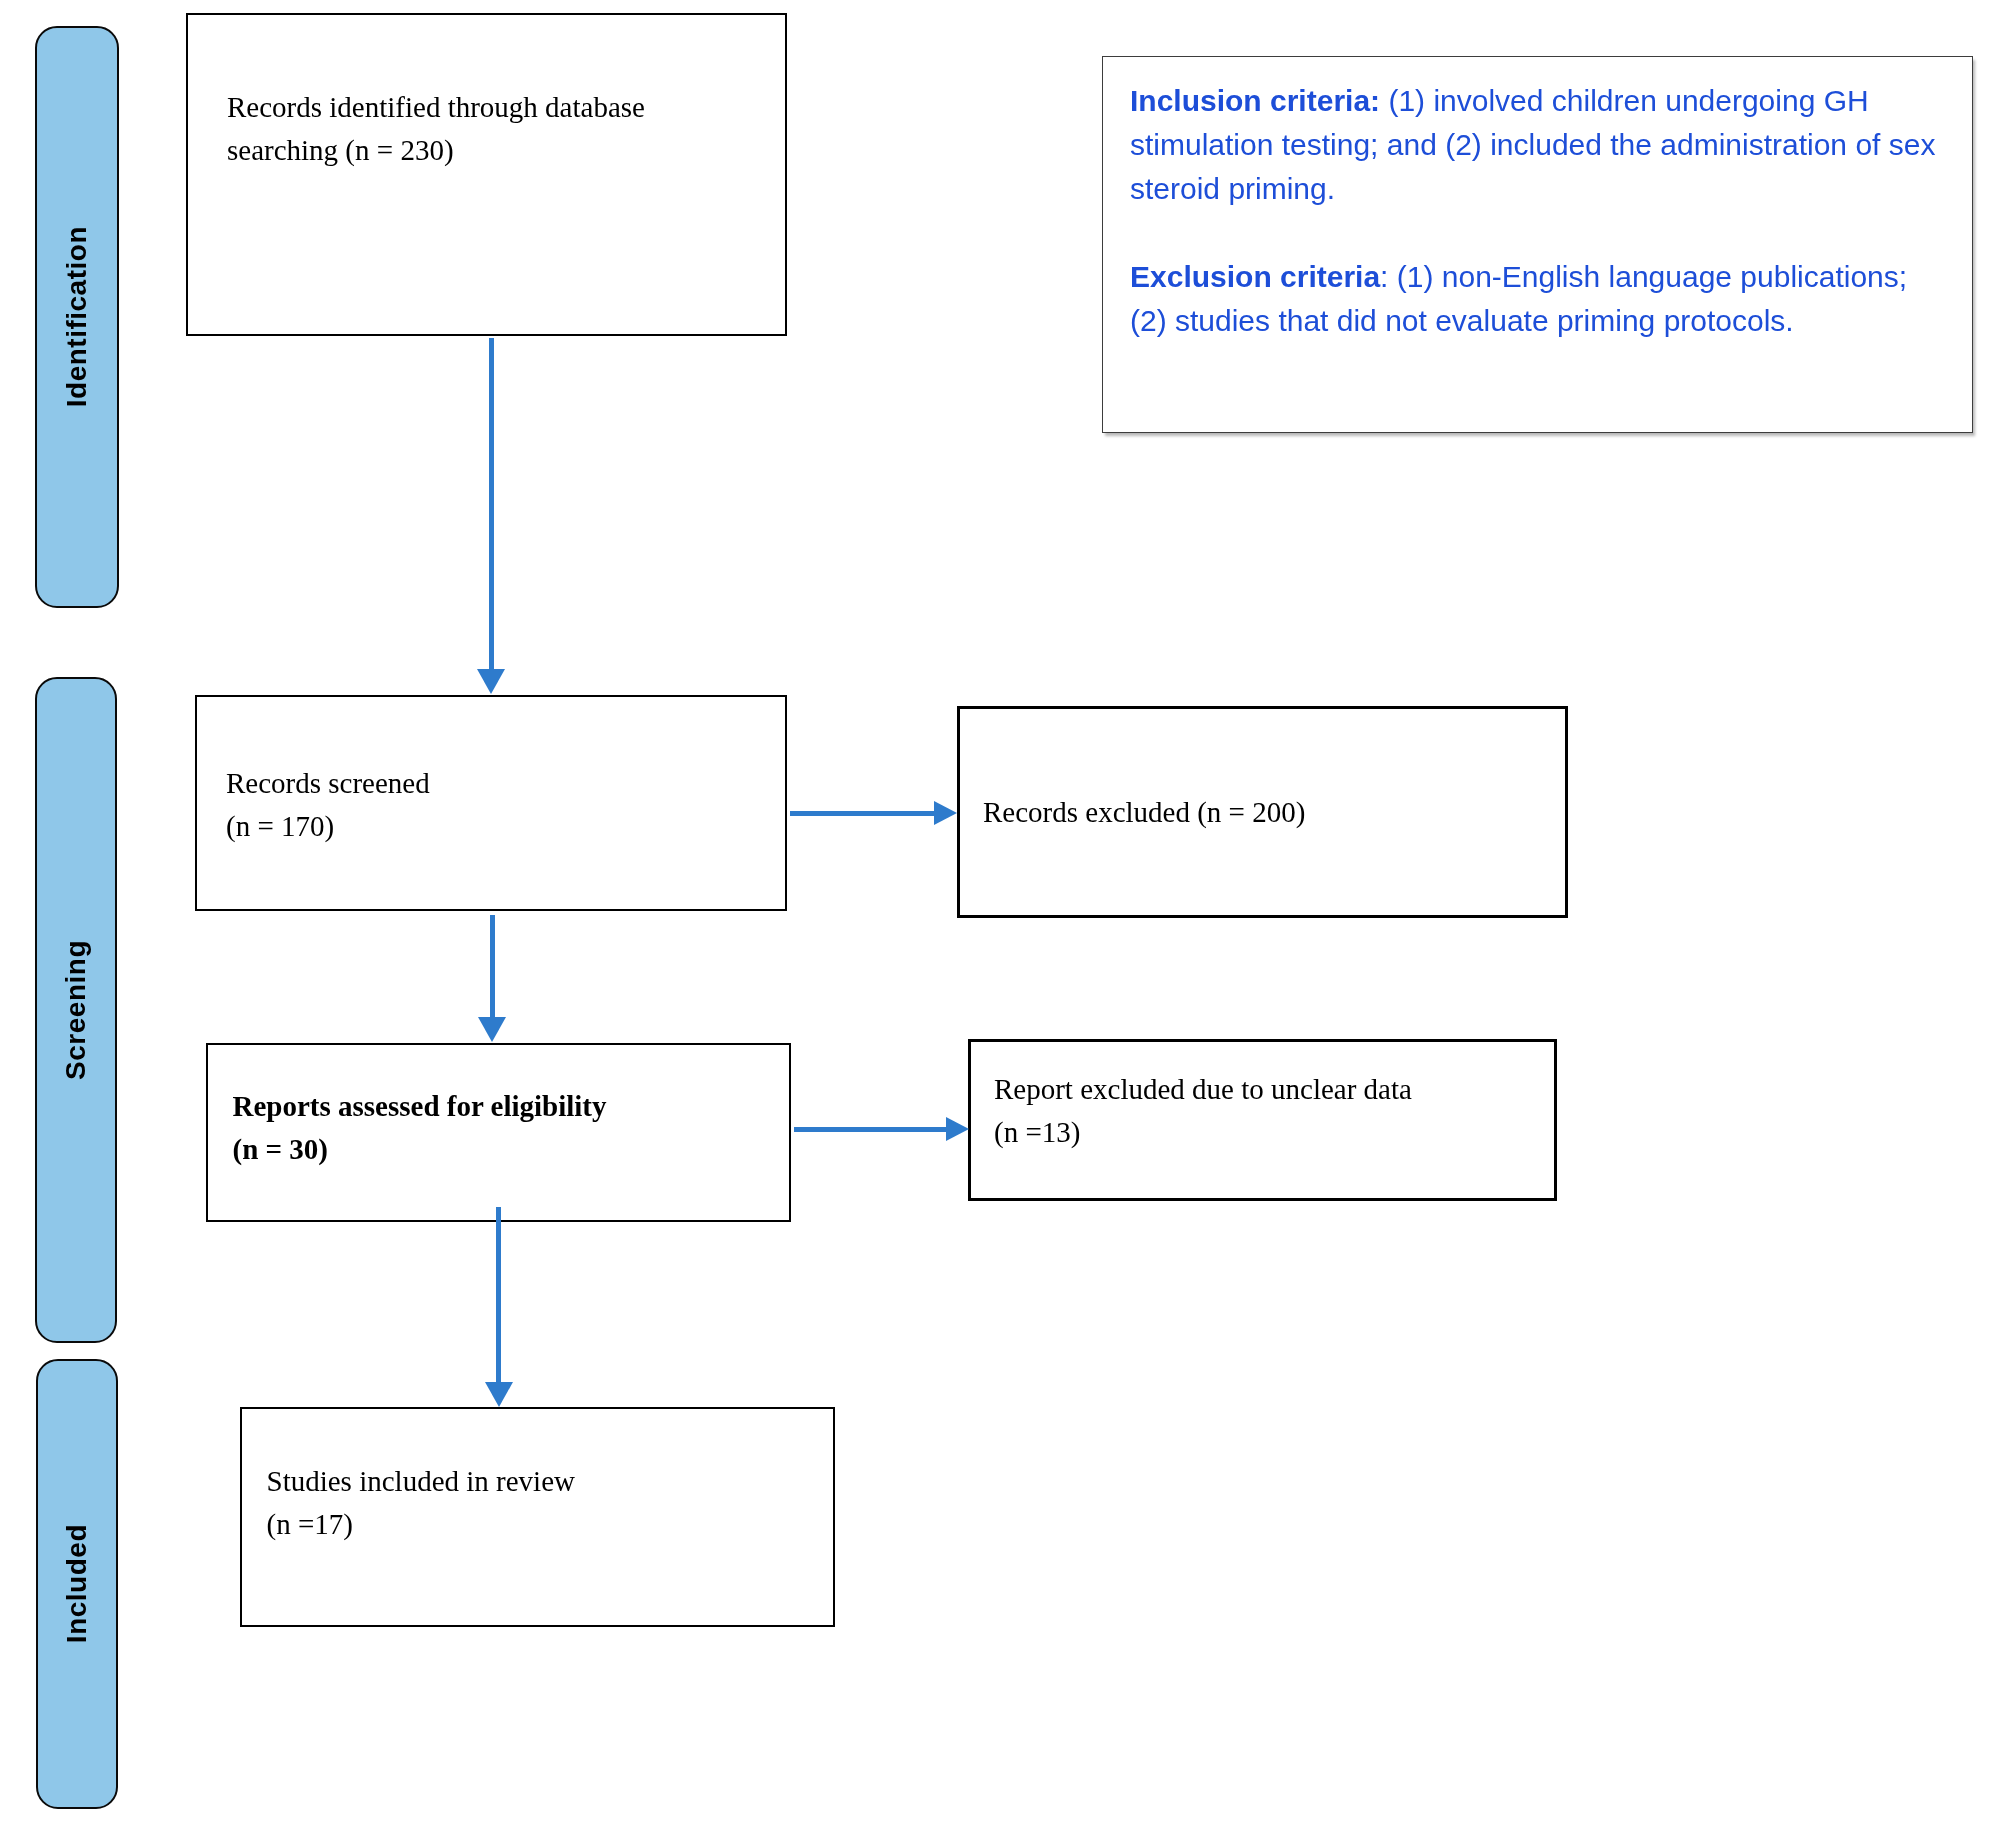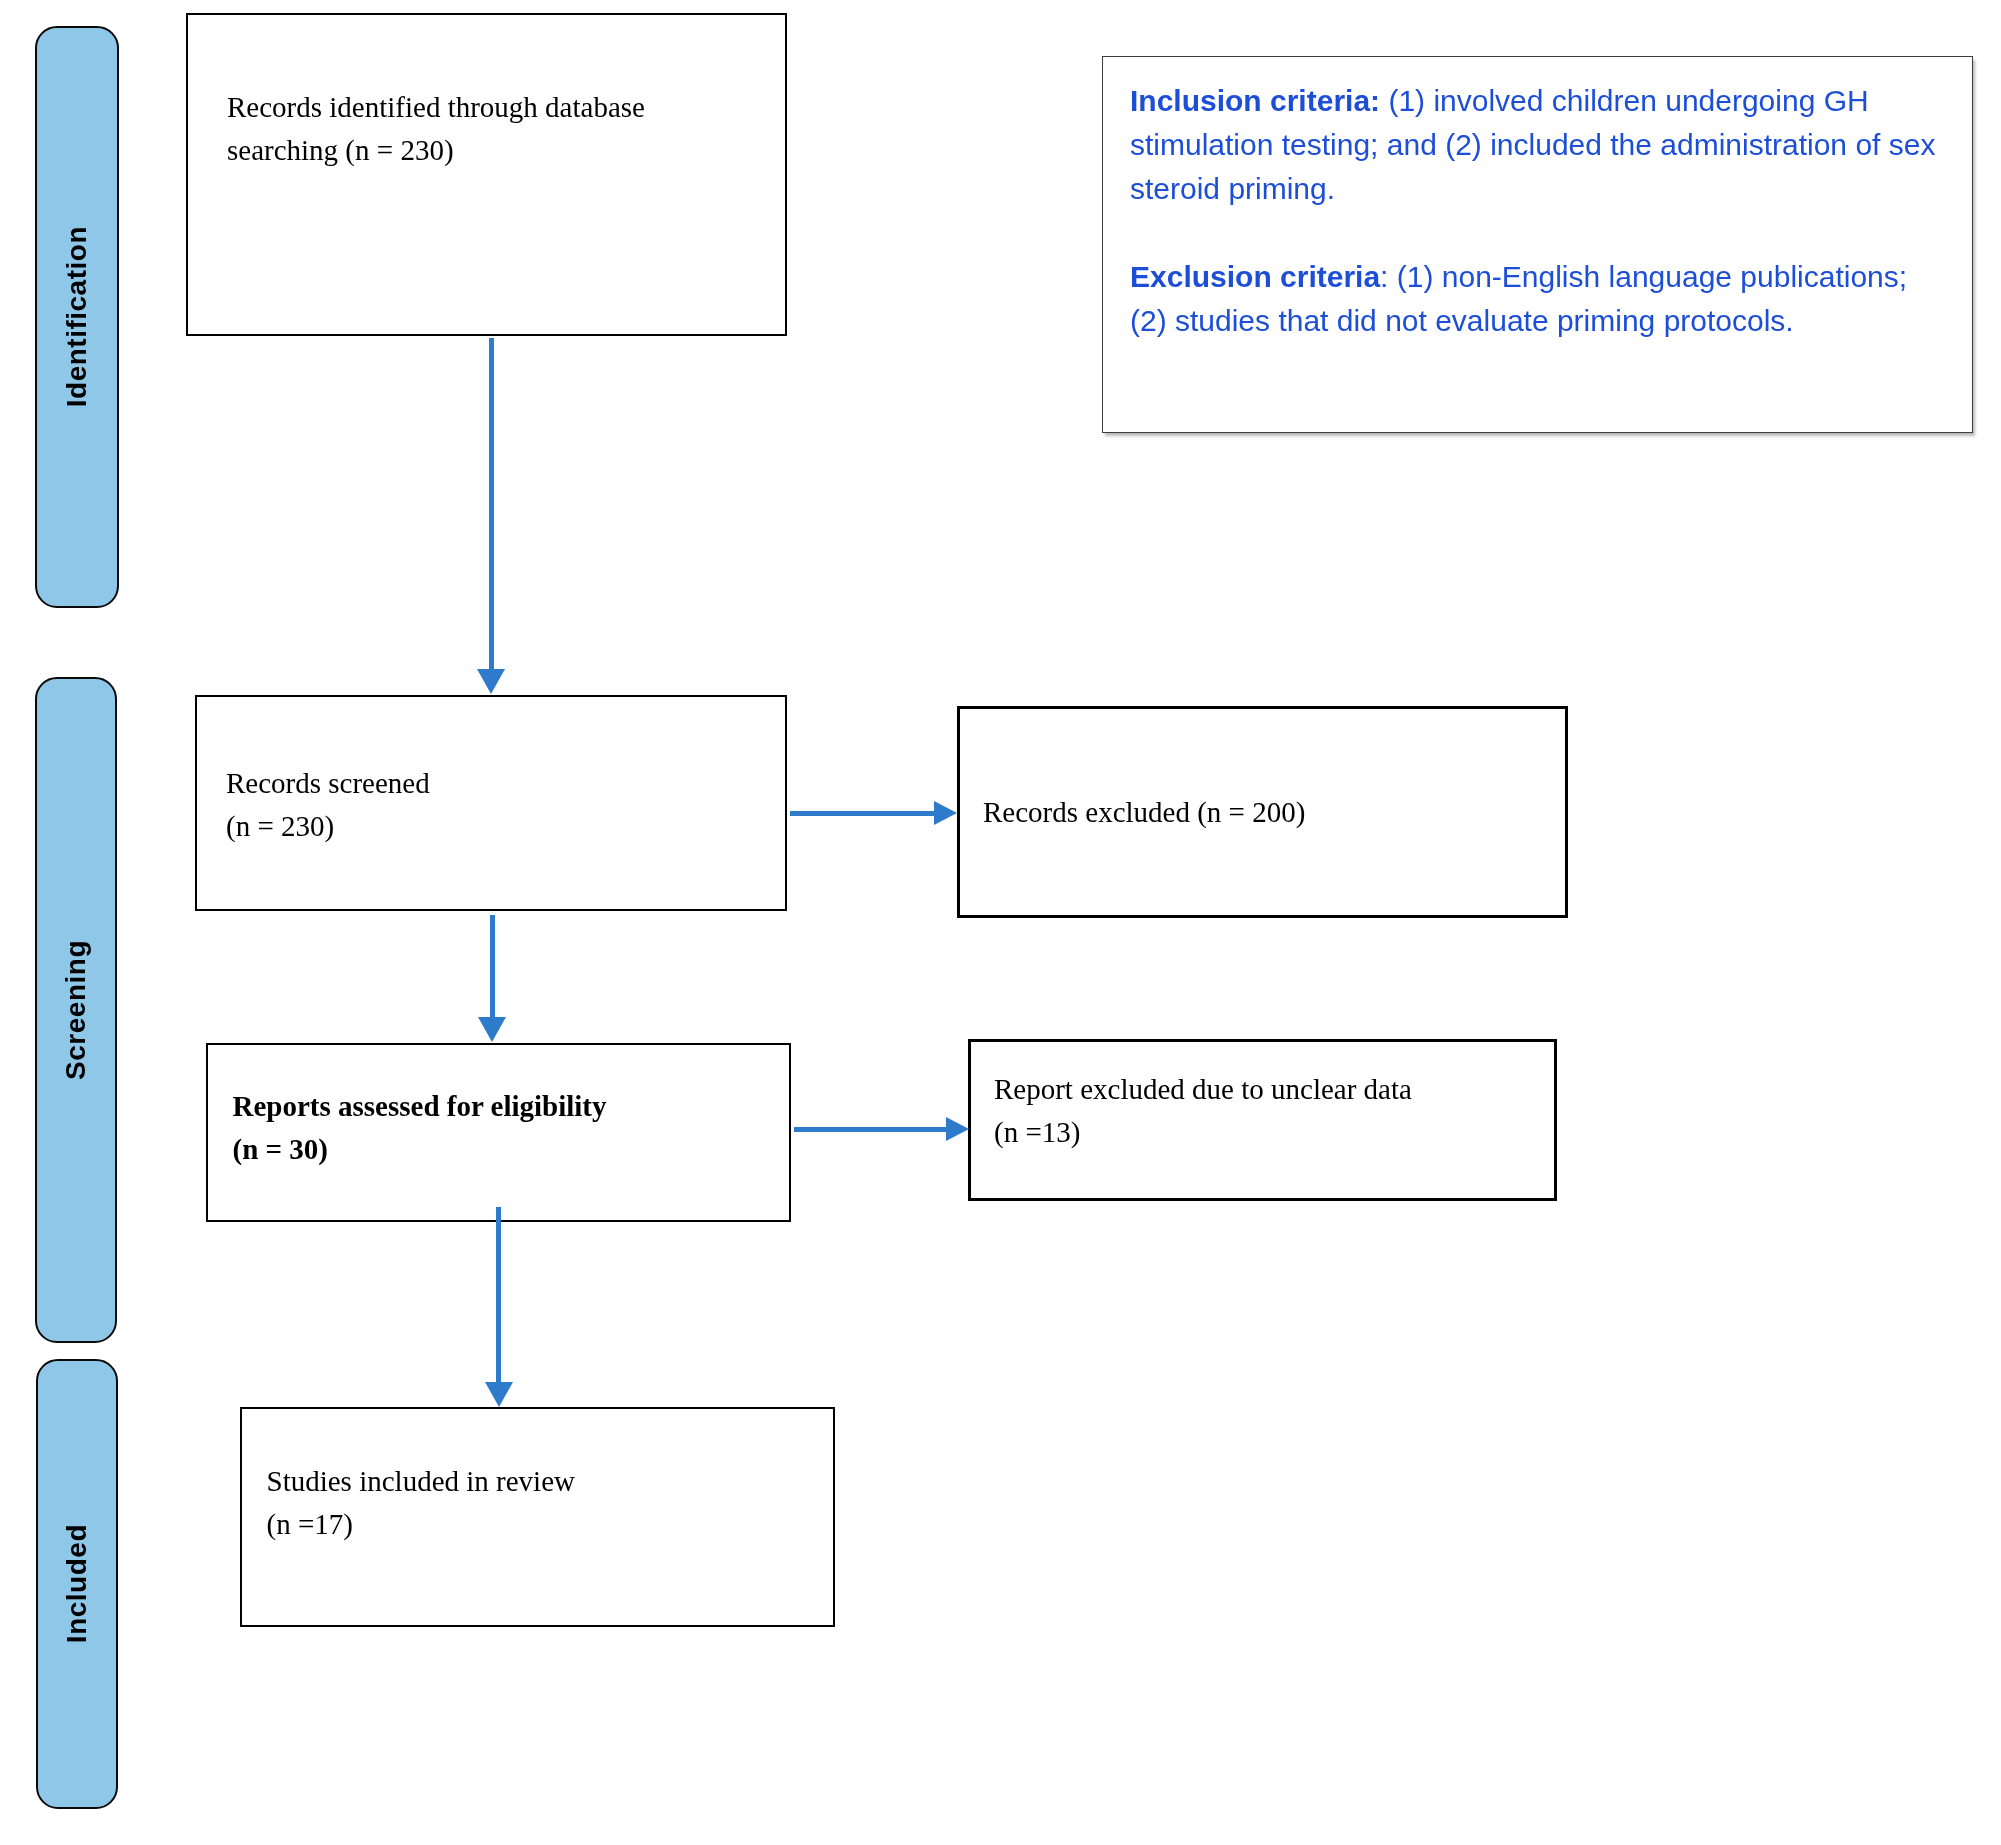--- a/index.html
+++ b/index.html
@@ -92,21 +92,21 @@
     <span class="stage-text">Screening</span>
   </div>
   <div class="stage" style="left:36px; top:1359px; width:82px; height:450px;">
     <span class="stage-text">Included</span>
   </div>
 
   <div class="flowbox" id="box-identified">Records identified through database
 searching (n = 230)</div>
 
   <div class="flowbox" id="box-screened">Records screened
-(n = 230)</div>
+(n = 170)</div>
 
   <div class="flowbox excl" id="box-records-excl">Records excluded (n = 200)</div>
 
   <div class="flowbox" id="box-eligibility">Reports assessed for eligibility
 (n = 30)</div>
 
   <div class="flowbox excl" id="box-report-excl">Report excluded due to unclear data
 (n =13)</div>
 
   <div class="flowbox" id="box-included">Studies included in review

